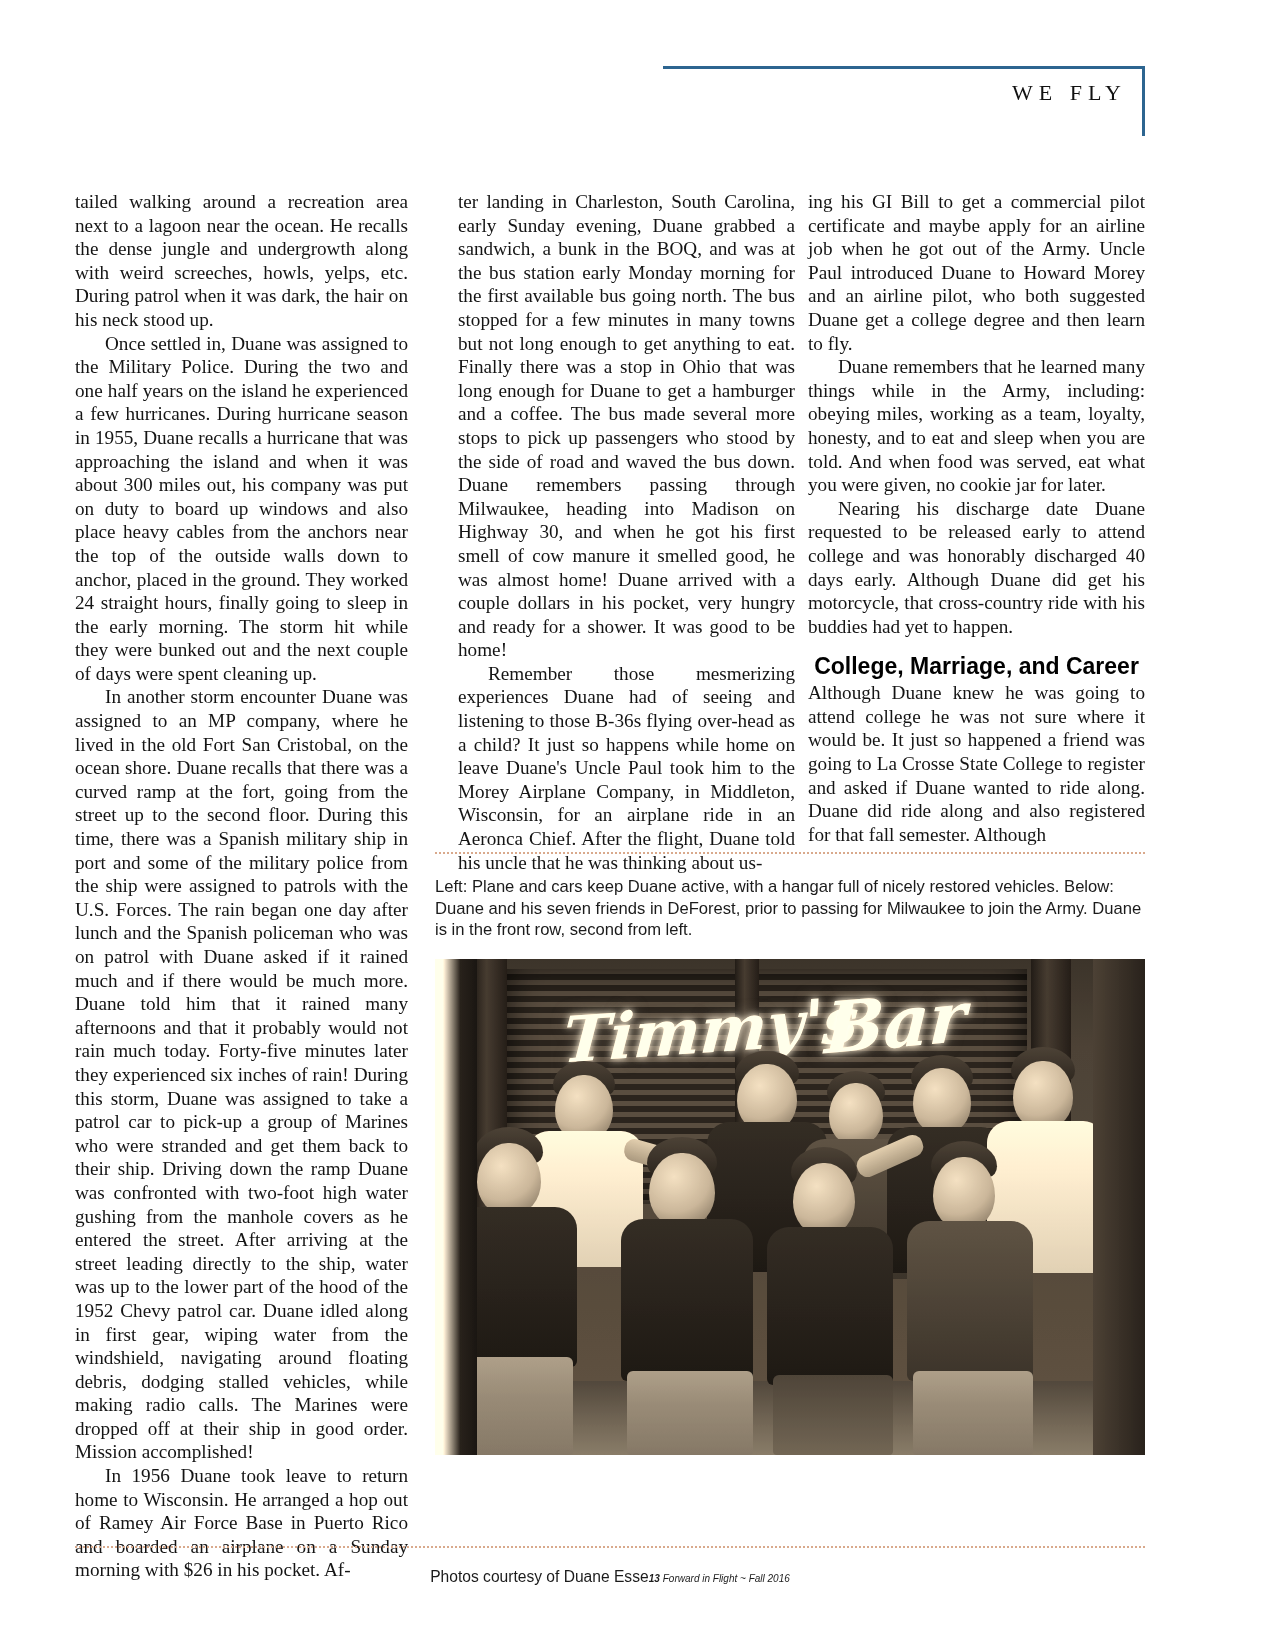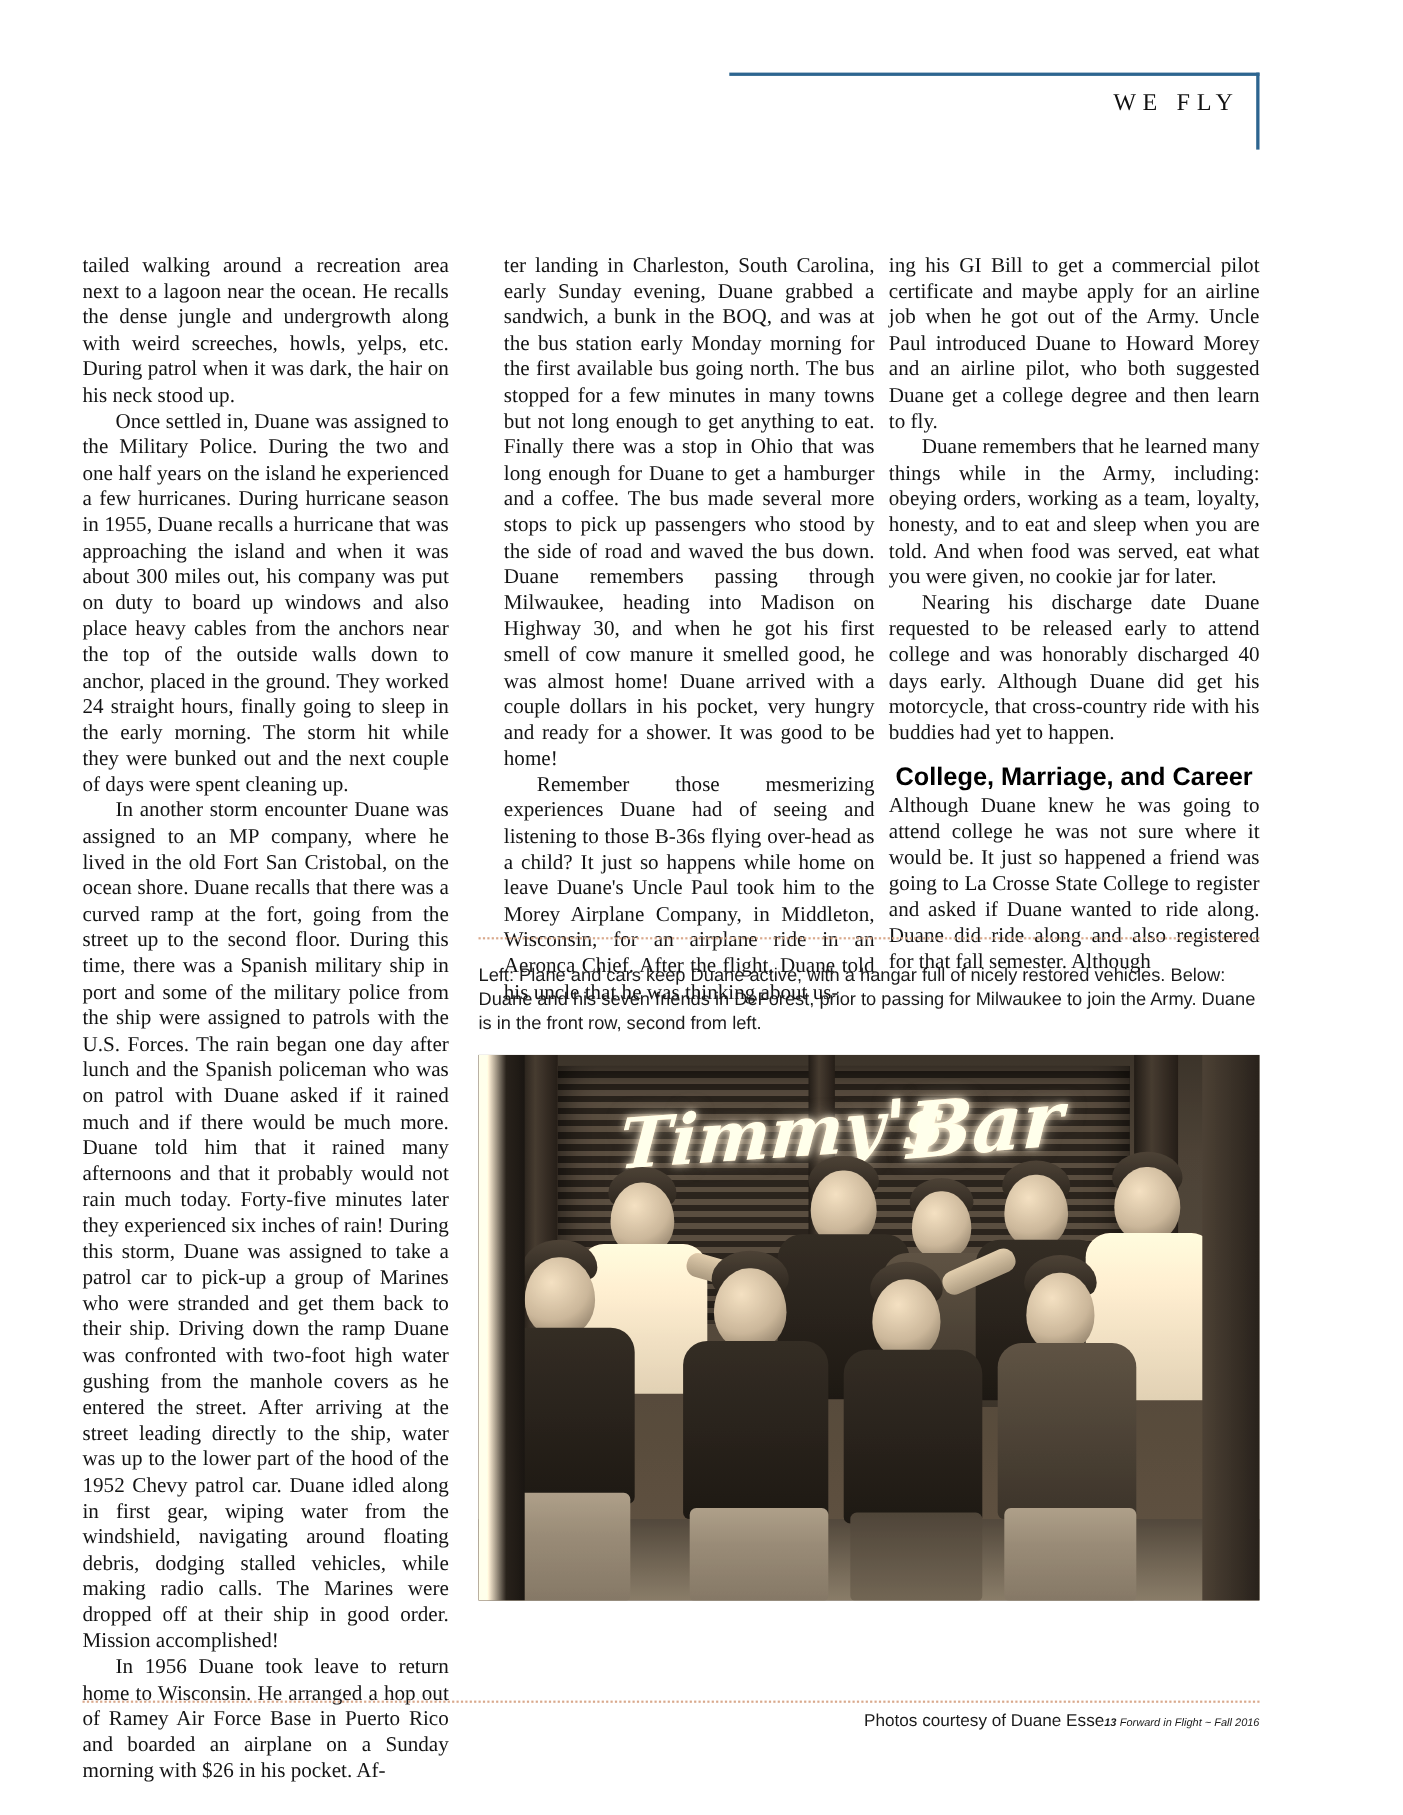--- a/index.html
+++ b/index.html
@@ -61,21 +61,20 @@
   }
   .col {
     position: absolute;
     top: 0;
     font-size: 19.2px;
     line-height: 23.6px;
     text-align: justify;
     text-justify: inter-word;
     hyphens: none;
     color: #141414;
-    margin-top: 40px;
   }
   .col p {
     margin: 0;
   }
   .col p.indent {
     text-indent: 30px;
   }
   #col-1 { left: 0px;   width: 333px; }
   #col-2 { left: 383px; width: 337px; }
   #col-3 { left: 733px; width: 337px; }
@@ -217,23 +216,23 @@
     top: 1546px;
     width: 1070px;
   }
   #footer-rule {
     width: 1070px;
     height: 0;
     border-top: 2px dotted #d9a98c;
   }
   #footer-row {
     display: flex;
-    justify-content: flex-end;
+    justify-content: center;
     align-items: baseline;
-    margin-top: 8px;
+    margin-top: 20px;
   }
   #footer-left {
     font-family: "Liberation Sans", sans-serif;
     font-size: 15.6px;
     color: #1b1b1b;
   }
   #footer-right {
     font-family: "Liberation Sans", sans-serif;
     font-size: 10px;
     color: #1b1b1b;
@@ -266,21 +265,21 @@
     <p class="indent">In 1956 Duane took leave to return home to Wisconsin. He arranged a hop out of Ramey Air Force Base in Puerto Rico and boarded an airplane on a Sunday morning with $26 in his pocket. Af-</p>
   </div>
 
   <div class="col" id="col-2">
     <p>ter landing in Charleston, South Carolina, early Sunday evening, Duane grabbed a sandwich, a bunk in the BOQ, and was at the bus station early Monday morning for the first available bus going north. The bus stopped for a few minutes in many towns but not long enough to get anything to eat. Finally there was a stop in Ohio that was long enough for Duane to get a hamburger and a coffee. The bus made several more stops to pick up passengers who stood by the side of road and waved the bus down. Duane remembers passing through Milwaukee, heading into Madison on Highway 30, and when he got his first smell of cow manure it smelled good, he was almost home! Duane arrived with a couple dollars in his pocket, very hungry and ready for a shower. It was good to be home!</p>
     <p class="indent">Remember those mesmerizing experiences Duane had of seeing and listening to those B-36s flying over-head as a child? It just so happens while home on leave Duane's Uncle Paul took him to the Morey Airplane Company, in Middleton, Wisconsin, for an airplane ride in an Aeronca Chief. After the flight, Duane told his uncle that he was thinking about us-</p>
   </div>
 
   <div class="col" id="col-3">
     <p>ing his GI Bill to get a commercial pilot certificate and maybe apply for an airline job when he got out of the Army. Uncle Paul introduced Duane to Howard Morey and an airline pilot, who both suggested Duane get a college degree and then learn to fly.</p>
-    <p class="indent">Duane remembers that he learned many things while in the Army, including: obeying orders, working as a team, loyalty, honesty, and to eat and sleep when you are told. And when food was served, eat what you were given, no cookie jar for later.</p>
+    <p class="indent">Duane remembers that he learned many things while in the Army, including: obeying miles, working as a team, loyalty, honesty, and to eat and sleep when you are told. And when food was served, eat what you were given, no cookie jar for later.</p>
     <p class="indent">Nearing his discharge date Duane requested to be released early to attend college and was honorably discharged 40 days early. Although Duane did get his motorcycle, that cross-country ride with his buddies had yet to happen.</p>
     <h2 class="subhead">College, Marriage, and Career</h2>
     <p>Although Duane knew he was going to attend college he was not sure where it would be. It just so happened a friend was going to La Crosse State College to register and asked if Duane wanted to ride along. Duane did ride along and also registered for that fall semester. Although</p>
   </div>
 
 </div>
 
 <div id="photo-block">
   <div id="caption-rule"></div>
   <div id="photo-caption">Left: Plane and cars keep Duane active, with a hangar full of nicely restored vehicles. Below: Duane and his seven friends in DeForest, prior to passing for Milwaukee to join the Army. Duane is in the front row, second from left.</div>

